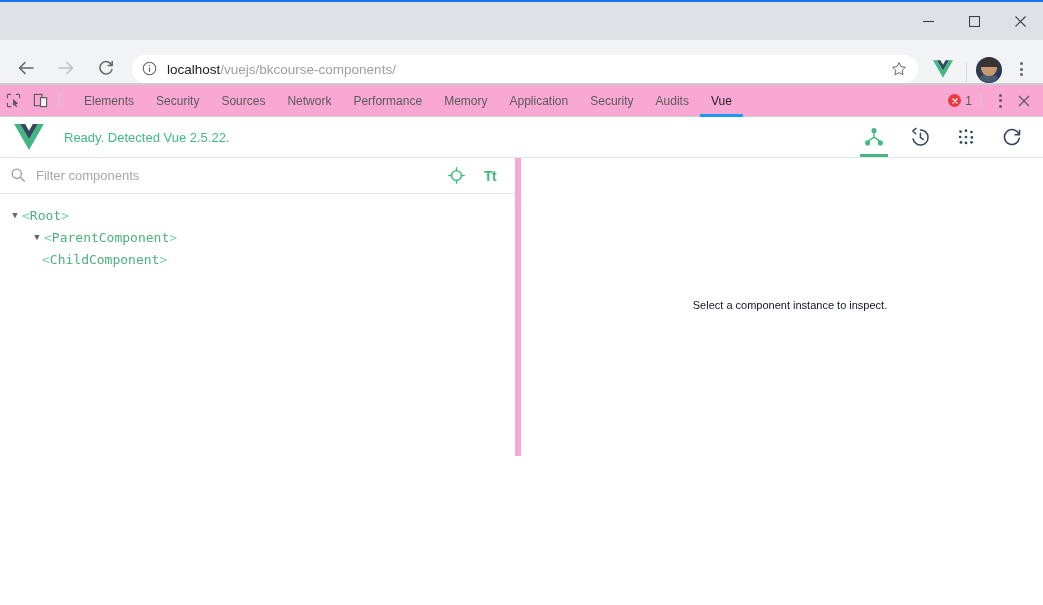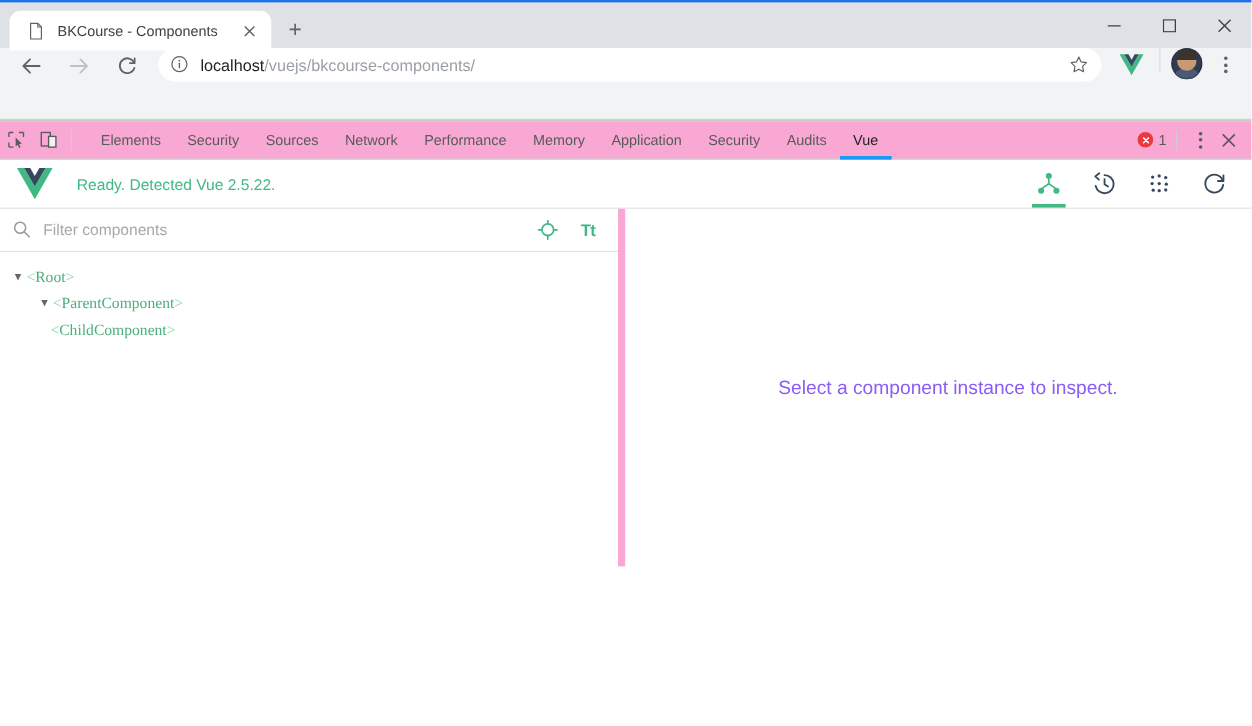--- a/index.html
+++ b/index.html
@@ -55,23 +55,23 @@
     display: flex; align-items: center;
   }
   .wc {
     width: 46px; height: 38px;
     display: flex; align-items: center; justify-content: center;
     color: #3c4043;
   }
   .wc svg { display:block; }
 
   .toolbar {
-    height: 60px;
+    height: 44px;
     background: #f1f3f4;
-    display: flex; align-items: flex-start;
+    display: flex; align-items: flex-end;
     padding: 0 6px;
     border-bottom: 1px solid #cfd2d4;
   }
   .navbtn {
     width: 30px; height: 30px; margin: 0 5px;
     display: flex; align-items: center; justify-content: center;
     border-radius: 50%;
     color: #5f6368;
   }
   .navbtn.disabled { color: #bdc1c6; }
@@ -255,53 +255,36 @@
     height: 22px;
     padding-left: 8px;
     white-space: nowrap;
   }
   .caret {
     width: 14px; flex: 0 0 14px;
     color: #666; font-size: 9px; line-height: 1;
     display: flex; align-items: center; justify-content: center;
   }
   .caret.empty { visibility: hidden; }
-  .node { color: #7ed3a6; font-family: Liberation Serif, serif; }
+  .node { color: #7ed3a6; }
   .node .nm { color: #4caf7d; }
 
   .vue-right {
     flex: 1 1 auto;
     display: flex; align-items: flex-start; justify-content: center;
     padding-top: 141px;
   }
-  .empty-msg { font-size: 16px; color: #8b5cf6; margin-left: 16px; }
+  .empty-msg { font-size: 11px; color: #0f172a; margin-left: 16px; }
 </style>
 </head>
 <body>
 
 <div id="browser">
 
   <div class="titlebar">
-    <div class="tabstrip">
-      <div class="tab">
-        <span class="tab-favicon">
-          <svg width="16" height="16" viewBox="0 0 16 16">
-              <path d="M3.5 1.5h6l3 3v10h-9z" fill="#fff" stroke="#5f6368" stroke-width="1"></path>
-              <path d="M9.5 1.5v3h3" fill="none" stroke="#5f6368" stroke-width="1"></path>
-            </svg>
-        </span>
-        <span class="tab-title">BKCourse - Components</span>
-        <span class="tab-close">
-          <svg width="10" height="10" viewBox="0 0 10 10">
-              <path d="M1 1 L9 9 M9 1 L1 9" stroke="#5f6368" stroke-width="1.2" fill="none"></path>
-            </svg>
-        </span>
-      </div>
-      <div class="newtab">+</div>
-    </div>
     <div class="wincontrols">
       <div class="wc">
         <svg width="11" height="11" viewBox="0 0 11 11">
             <path d="M0 5.5h11" stroke="#3c4043" stroke-width="1.1"></path>
           </svg>
       </div>
       <div class="wc">
         <svg width="11" height="11" viewBox="0 0 11 11">
             <rect x="0.5" y="0.5" width="10" height="10" fill="none" stroke="#3c4043" stroke-width="1.1"></rect>
           </svg>

